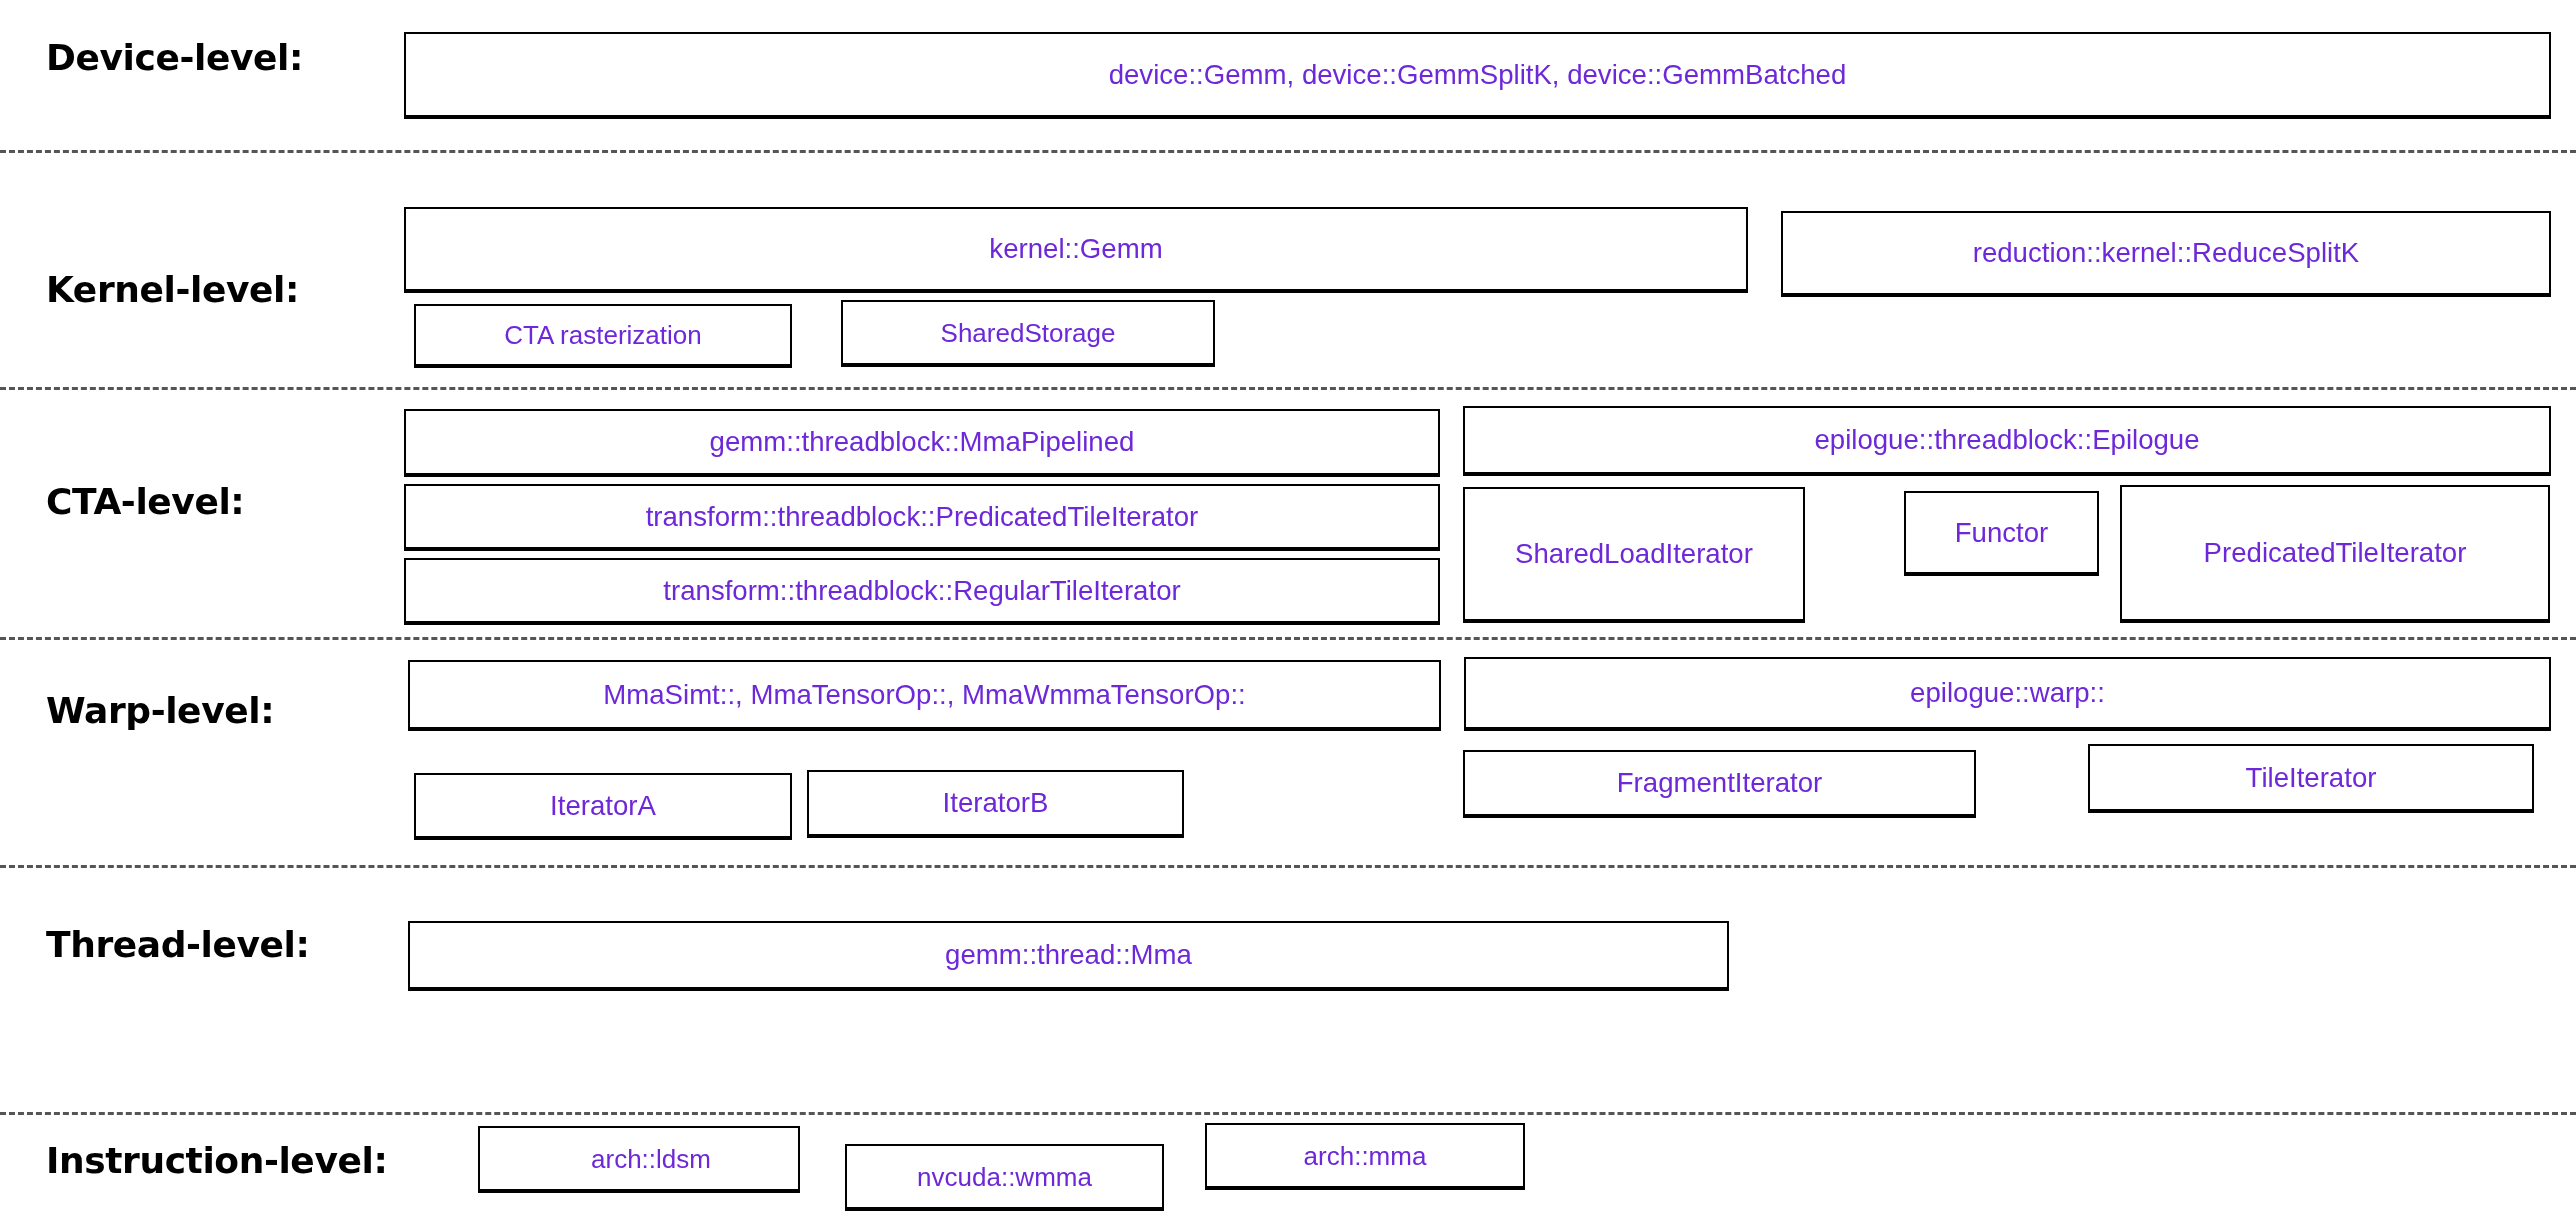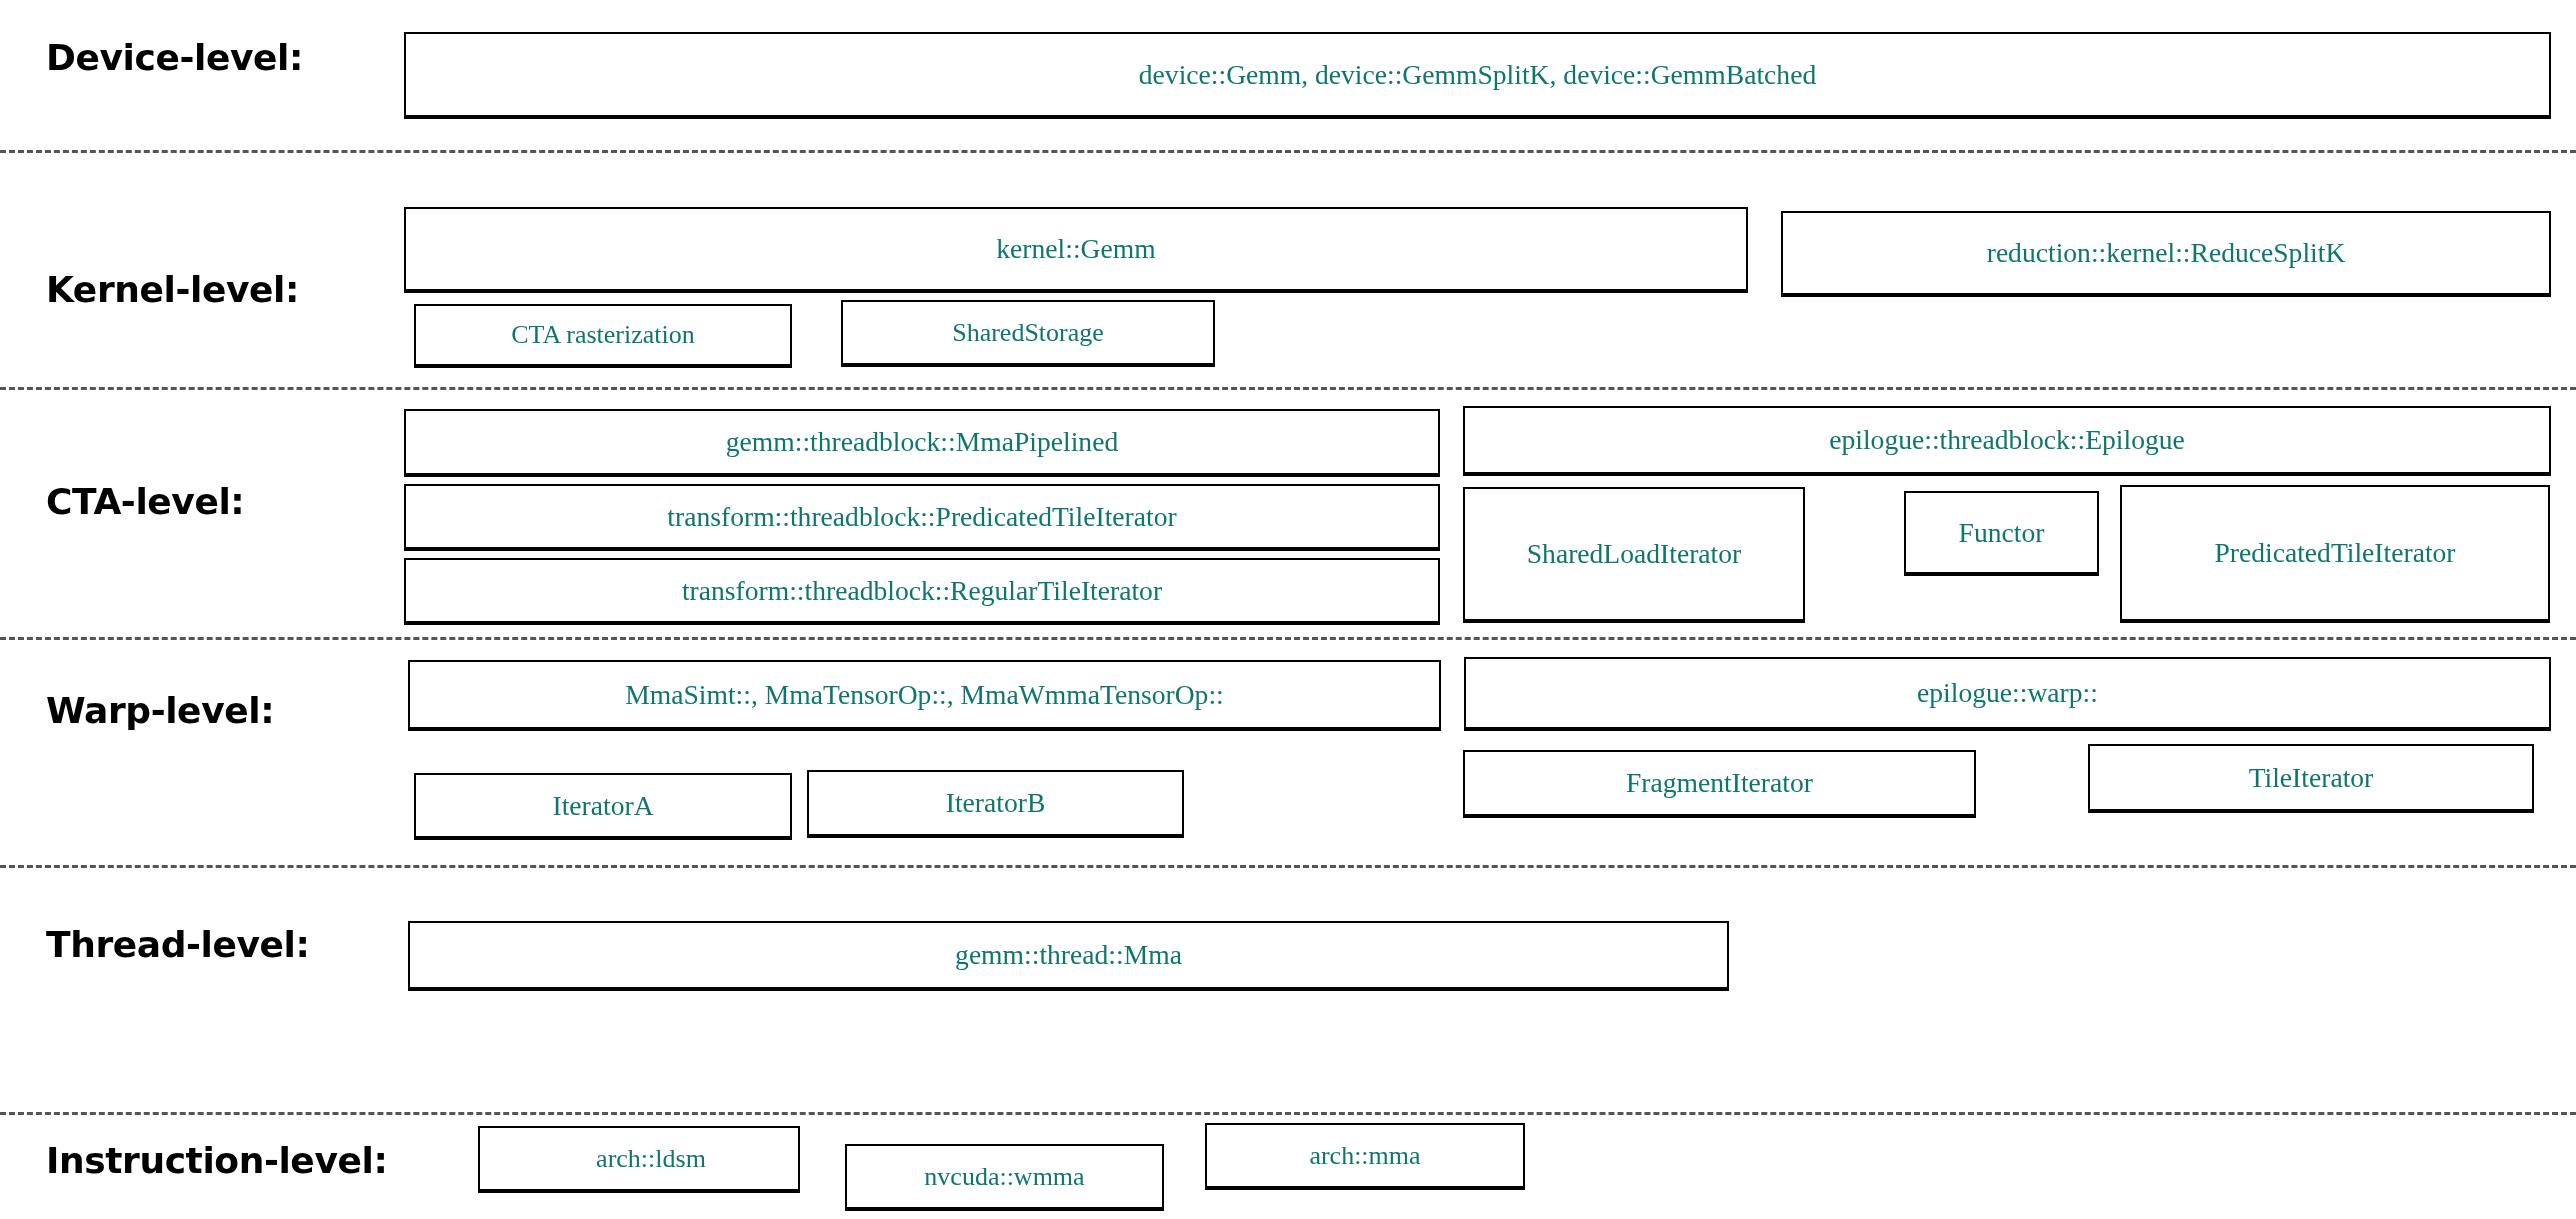--- a/index.html
+++ b/index.html
@@ -39,23 +39,23 @@
     box-sizing: border-box;
     background: #ffffff;
     border: 2.3px solid #000000;
     border-bottom-width: 4.6px;
     display: flex;
     align-items: center;
     justify-content: center;
     overflow: hidden;
   }
   .node-box > .node-label {
-    font-family: Liberation Serif, serif;
+    font-family: Liberation Sans, sans-serif;
     font-size: 27.6px;
-    color: #0f766e;
+    color: #6d28d9;
     white-space: nowrap;
     line-height: 1;
     text-align: left;
   }
   .node-box.small > .node-label { font-size: 26px; }
 
   
   .divider {
     position: absolute;
     left: 0;

